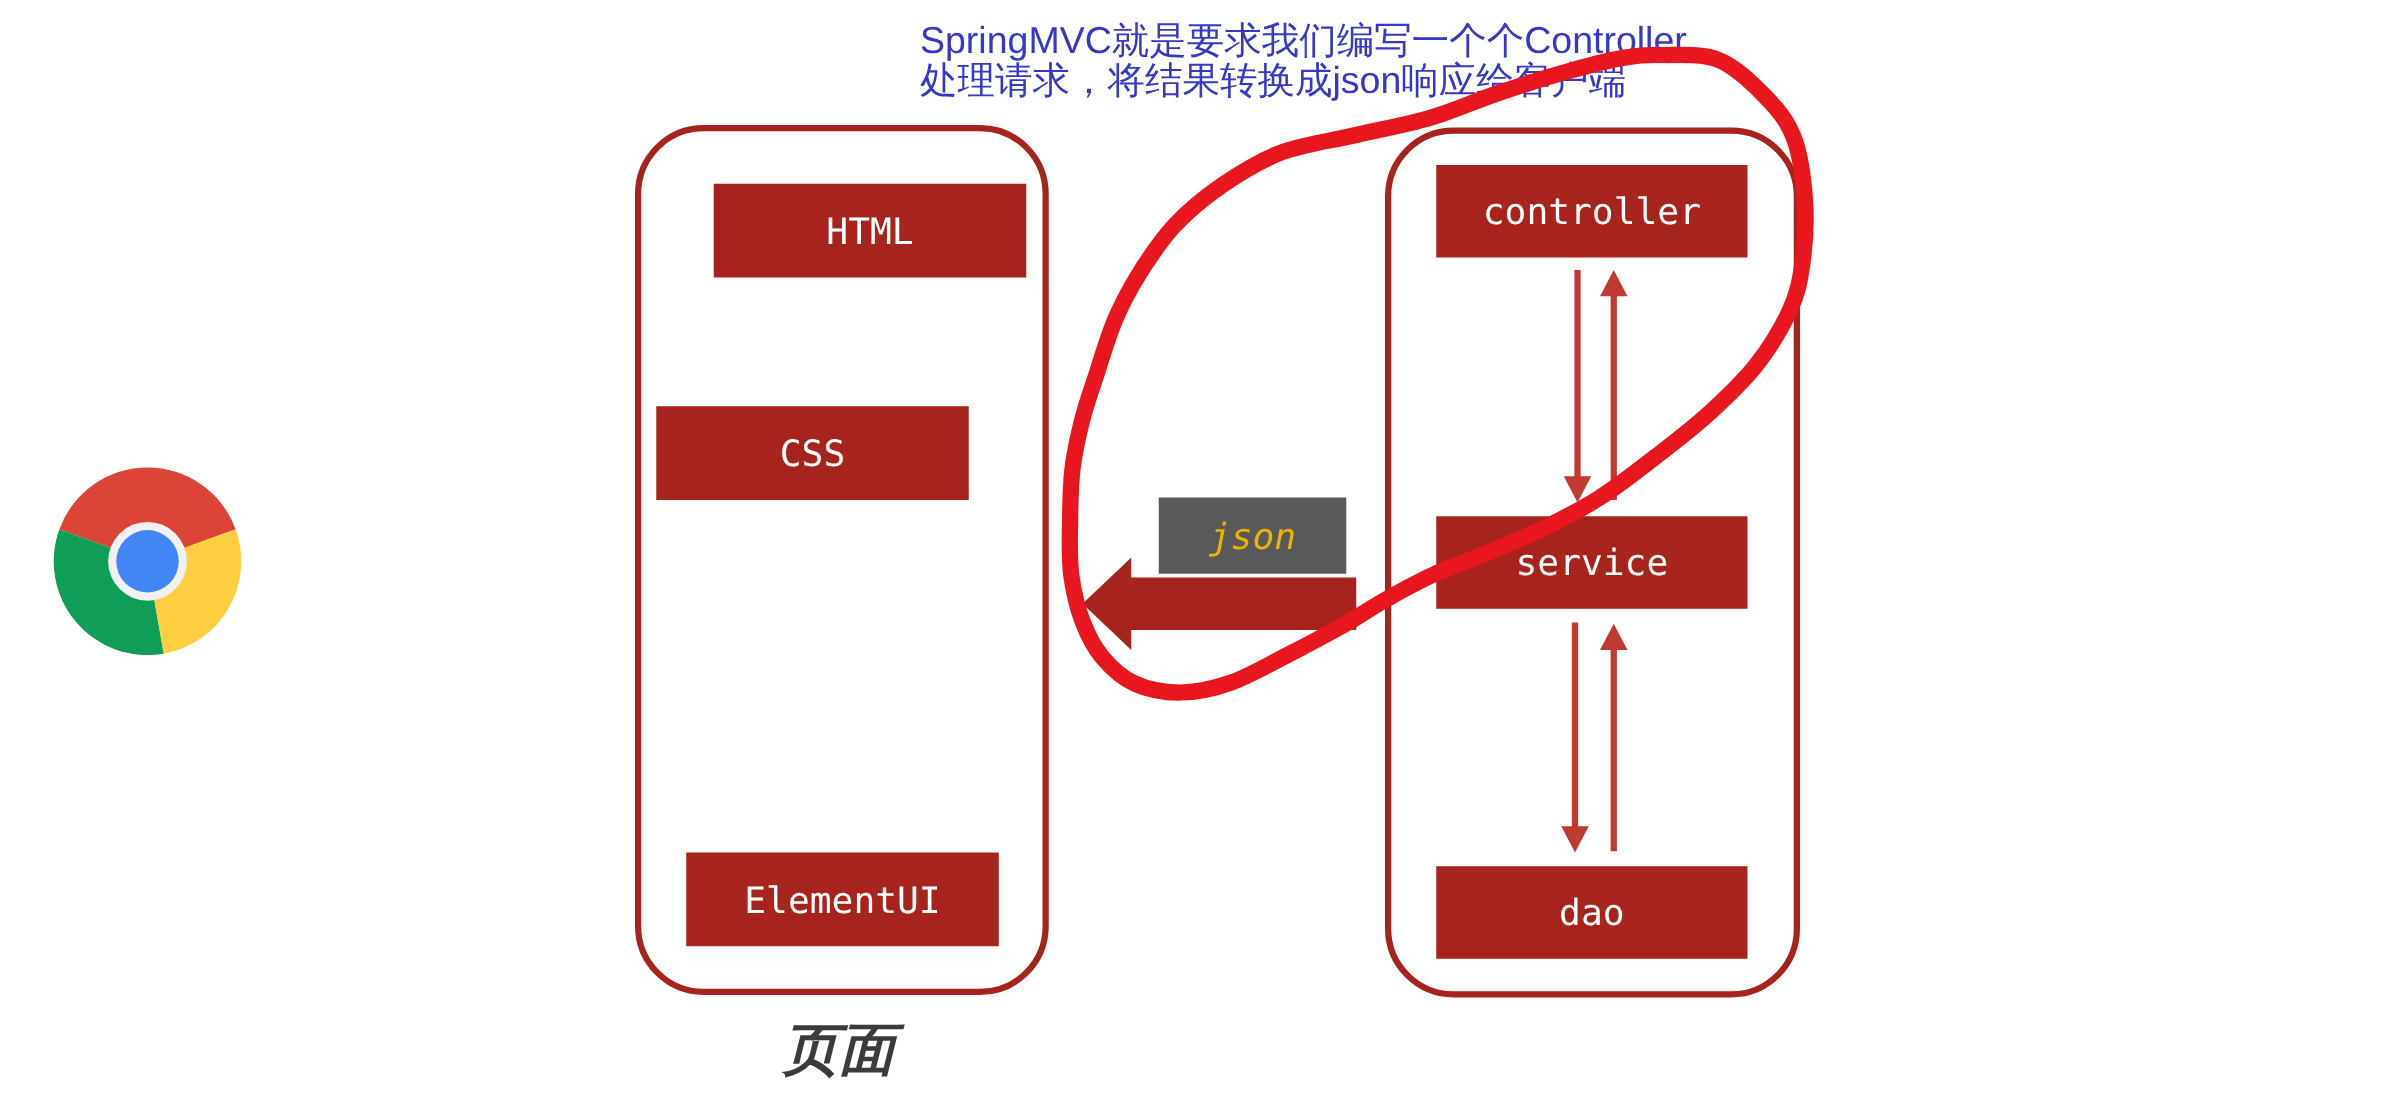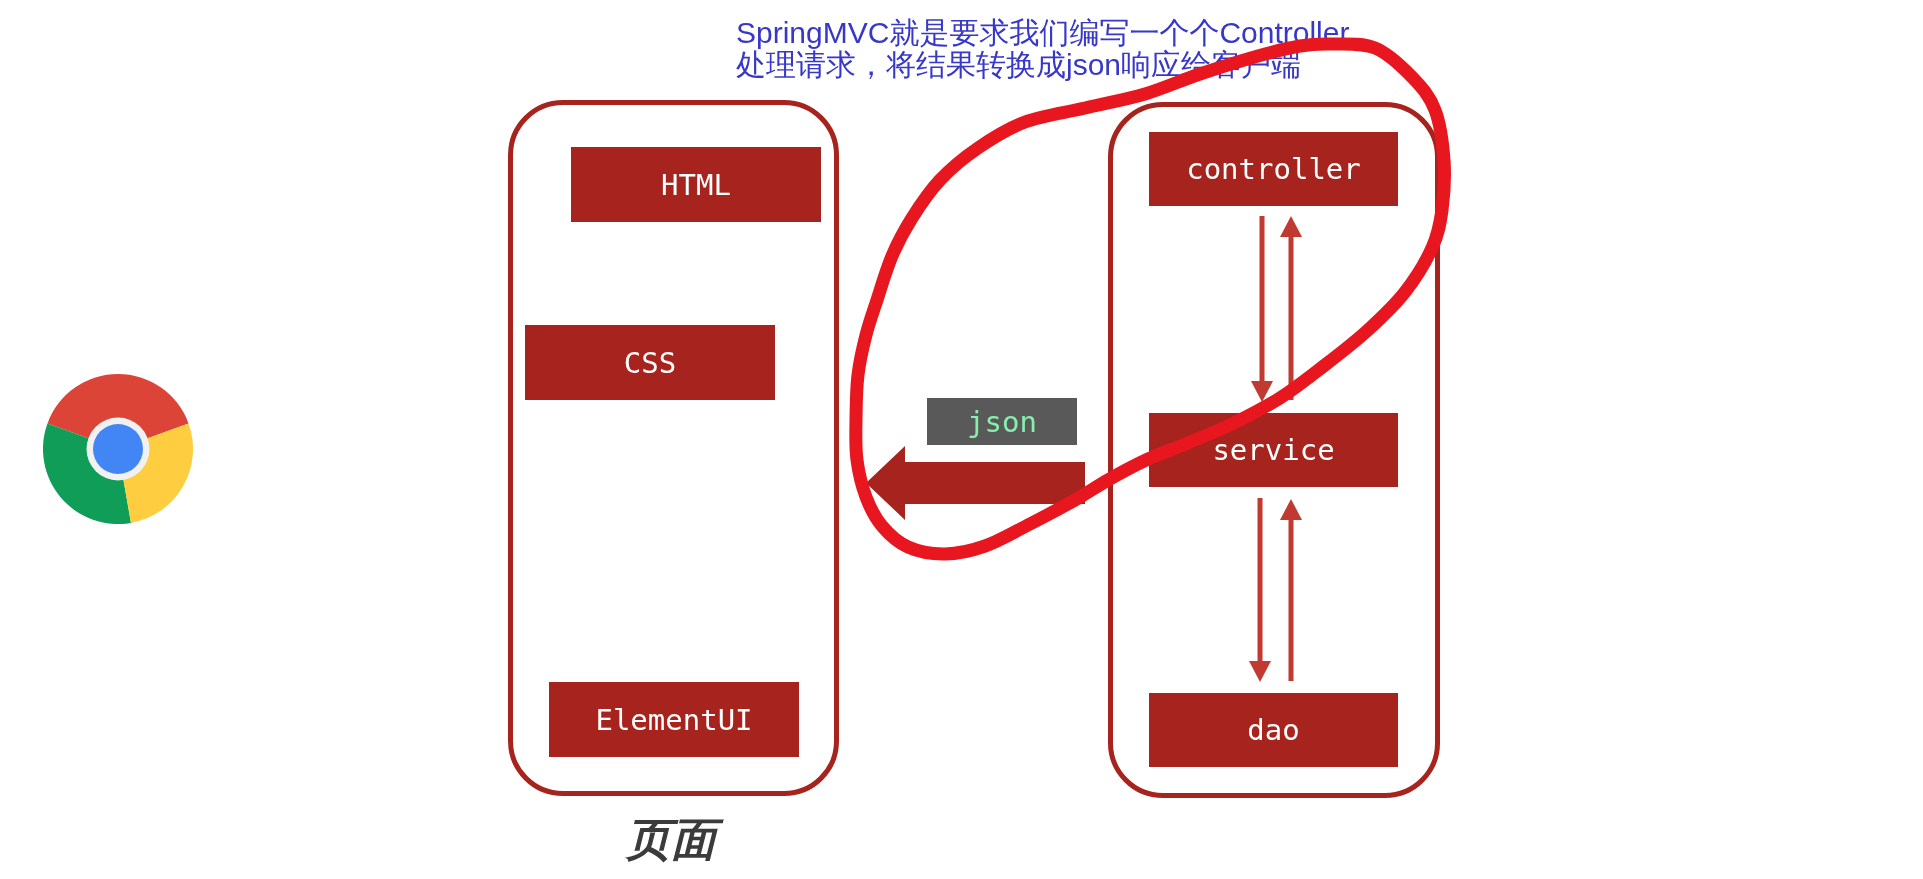--- a/index.html
+++ b/index.html
@@ -3,21 +3,21 @@
 <meta charset="utf-8">
 <style>
   html,body{margin:0;padding:0;background:#fff;}
   #page{position:relative;width:1923px;height:879px;background:#ffffff;overflow:hidden;font-family:"Liberation Sans",sans-serif;}
   .note{position:absolute;left:736px;top:17px;color:#3737c8;font-size:30px;line-height:32px;}
   .panel{position:absolute;box-sizing:border-box;border:5px solid #a7231d;border-radius:55px;background:transparent;}
   #frontend-panel{left:508px;top:100px;width:331px;height:696px;}
   #backend-panel{left:1108px;top:102px;width:332px;height:696px;}
   .redbox{position:absolute;width:250px;height:75px;background:#a7231d;color:#ffffff;font-family:"DejaVu Sans Mono",monospace;font-size:29px;display:flex;align-items:center;justify-content:center;}
   .panel-label{position:absolute;font-size:45px;font-weight:bold;color:#3b3b3b;transform:translateX(-50%);white-space:nowrap;font-style:italic;}
-  #json-box{position:absolute;left:927px;top:398px;width:150px;height:47px;background:#595959;color:#86efac;font-family:"DejaVu Sans Mono",monospace;font-size:29px;display:flex;align-items:center;justify-content:center;}
+  #json-box{position:absolute;left:927px;top:398px;width:150px;height:61px;background:#595959;color:#eab308;font-family:"DejaVu Sans Mono",monospace;font-size:29px;display:flex;align-items:center;justify-content:center;font-style:italic;}
   svg.overlay{position:absolute;left:0;top:0;}
   #chrome-svg{position:absolute;left:40px;top:371px;}
 </style>
 </head>
 <body>
 
 <div id="page">
 
   <div class="note">
     <div>SpringMVC就是要求我们编写一个个Controller，</div>

